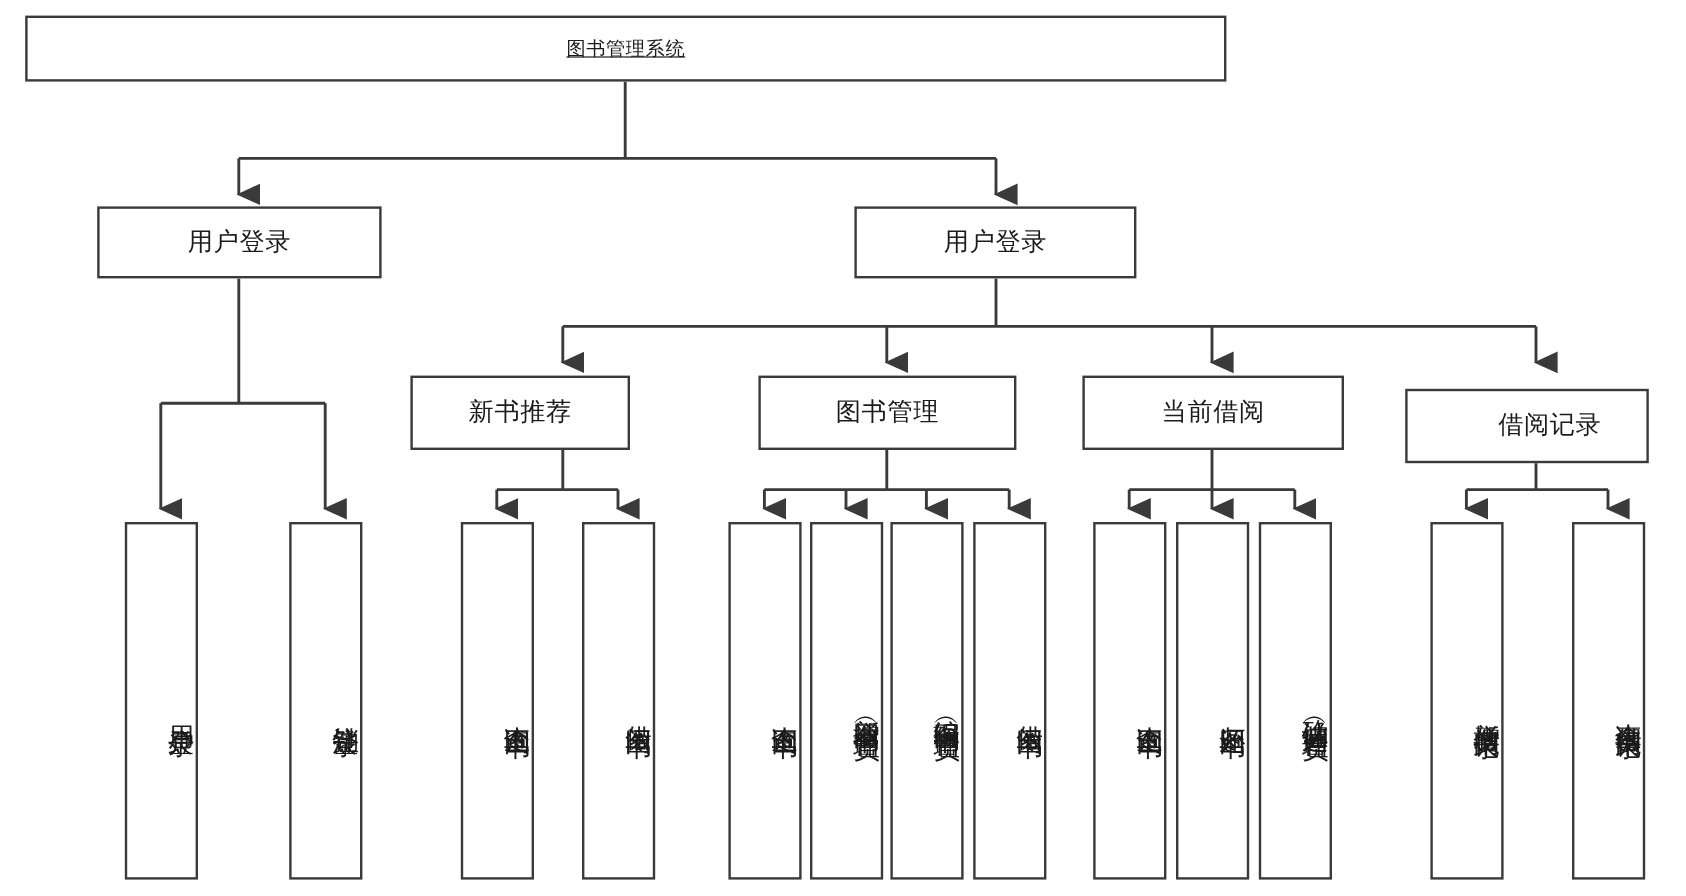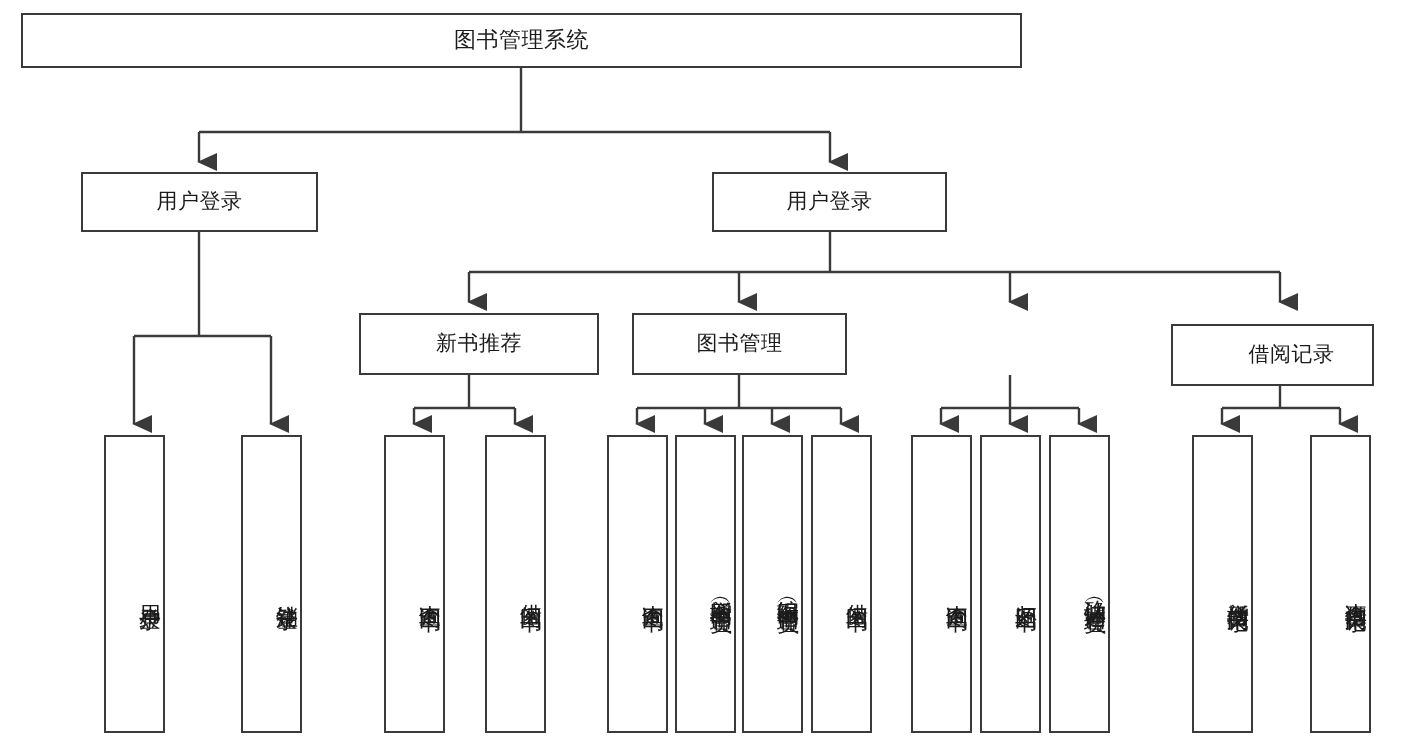--- a/index.html
+++ b/index.html
@@ -42,21 +42,22 @@
     color: #1b1b1b;
     line-height: 1.22;
     text-align: center;
   }
   .node-h {
     
     font-size: 21px;
     letter-spacing: 0.5px;
   }
   .node-root {
-    font-size: 22px;
+    font-size: 16px;
+    text-decoration: underline;
   }
   
   .node-v {
     writing-mode: vertical-rl;
     text-orientation: upright;
     font-size: 22px;
     letter-spacing: 2px;
     align-items: flex-start;
     justify-content: center;
     padding-top: 14px;
@@ -137,28 +138,31 @@
   </div>
 
   <div class="node node-h" style="left:81px; top:172px; width:237px; height:60px;">
     <span>用户登录</span>
   </div>
 
   <div class="node node-h" style="left:712px; top:172px; width:235px; height:60px;">
     <span>用户登录</span>
   </div>
 
-  <div class="node node-h" style="left:359px; top:313px; width:240px; height:62px;">
+  <div class="node node-h" style="left:342px; top:313px; width:183px; height:62px;">
     <span>新书推荐</span>
   </div>
 
   <div class="node node-h" style="left:632px; top:313px; width:215px; height:62px;">
     <span>图书管理</span>
   </div>
 
+  <div class="node node-h" style="left:902px; top:313px; width:218px; height:62px;">
+    <span>当前借阅</span>
+  </div>
 
   <div class="node node-h" style="left:1171px; top:324px; width:203px; height:62px;padding-left:38px;">
     <span>借阅记录</span>
   </div>
 
   <div class="node node-v" style="left:104px; top:435px; width:61px; height:298px;">
     <span>用户登录</span>
   </div>
 
   <div class="node node-v" style="left:241px; top:435px; width:61px; height:298px;">

